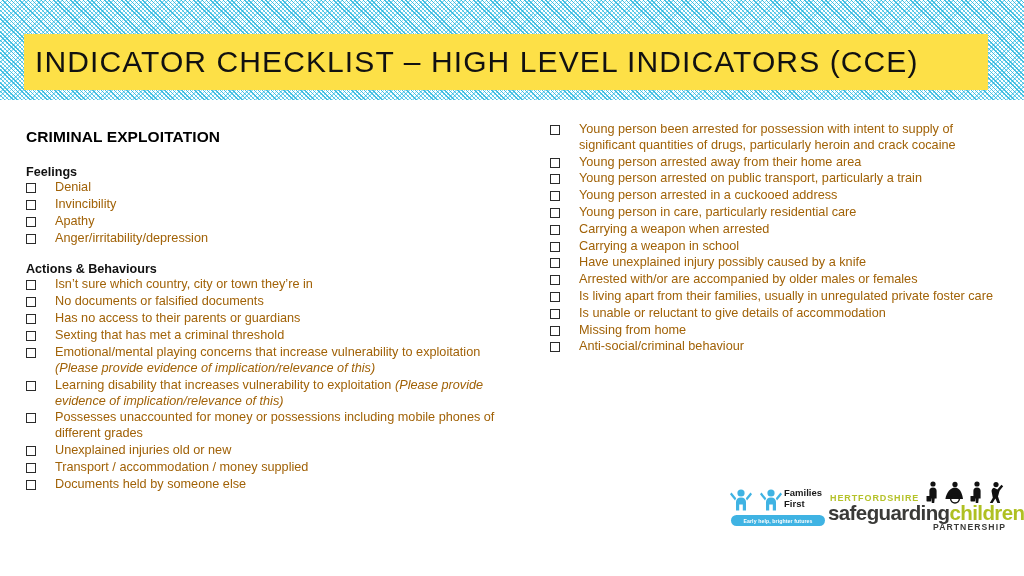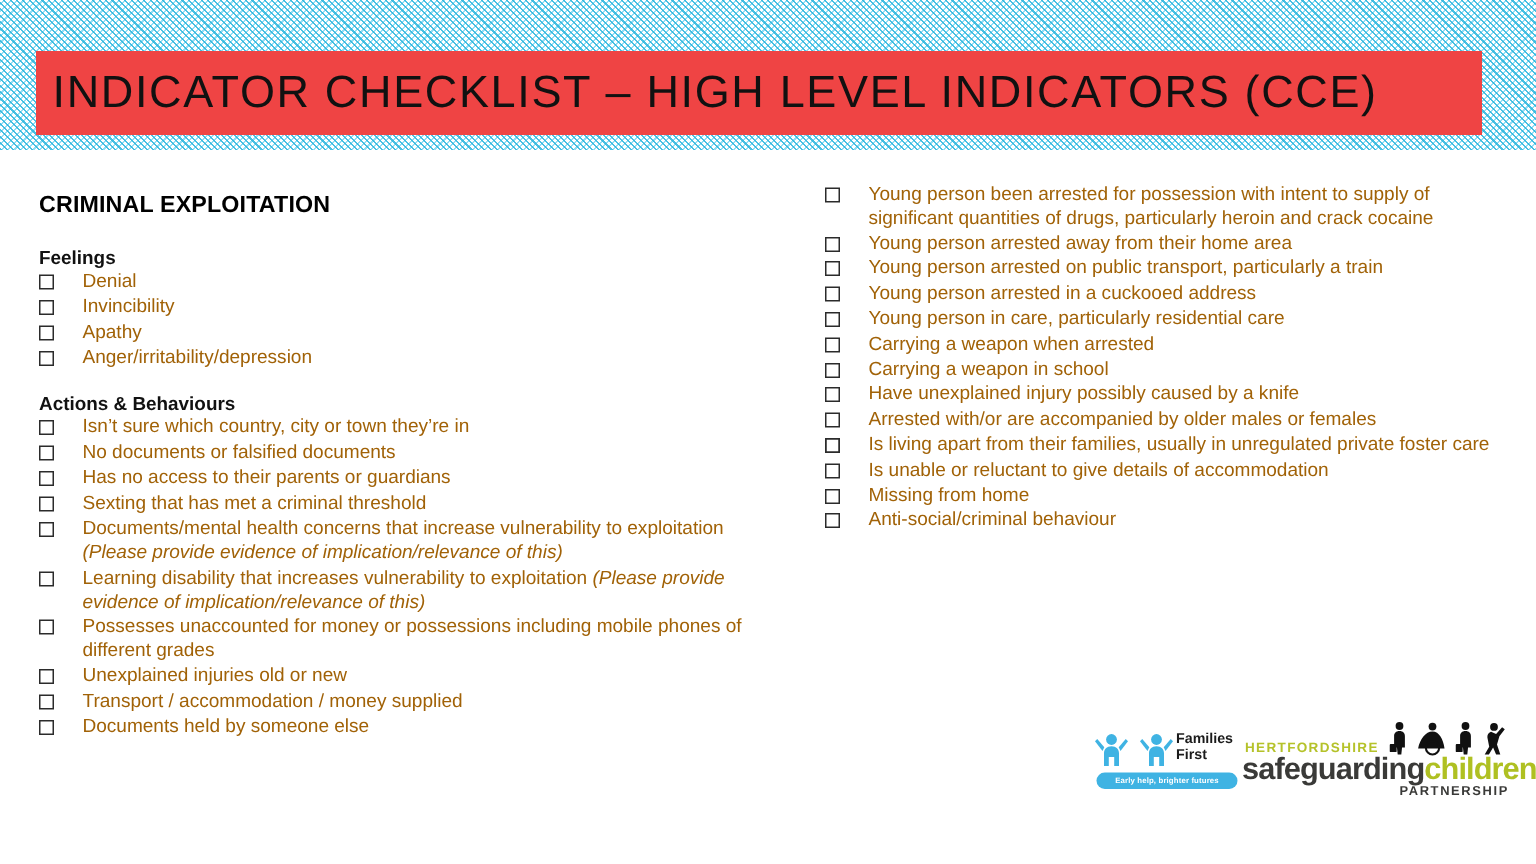--- a/index.html
+++ b/index.html
@@ -32,21 +32,21 @@
       repeating-linear-gradient(-45deg,
         rgba(120,212,240,0.80) 0px, rgba(120,212,240,0.80) 1px,
         rgba(255,255,255,0) 1px, rgba(255,255,255,0) 3px);
   }
   .title-box {
     position: absolute;
     left: 24px;
     top: 34px;
     width: 964px;
     height: 56px;
-    background: #ef4444;
+    background: #fde047;
     display: flex;
     align-items: center;
   }
   .title-text {
     font-size: 30px;
     letter-spacing: 1.1px;
     font-weight: 400;
     color: #111111;
     padding-left: 11px;
     white-space: nowrap;
@@ -250,21 +250,21 @@
       <li>
         <span class="box"></span>
         <span>Has no access to their parents or guardians</span>
       </li>
       <li>
         <span class="box"></span>
         <span>Sexting that has met a criminal threshold</span>
       </li>
       <li>
         <span class="box"></span>
-        <span>Documents/mental health concerns that increase vulnerability to exploitation </span><i>(Please provide evidence of implication/relevance of this)</i>
+        <span>Emotional/mental playing concerns that increase vulnerability to exploitation </span><i>(Please provide evidence of implication/relevance of this)</i>
       </li>
       <li>
         <span class="box"></span>
         <span>Learning disability that increases vulnerability to exploitation </span><i>(Please provide evidence of implication/relevance of this)</i>
       </li>
       <li>
         <span class="box"></span>
         <span>Possesses unaccounted for money or possessions including mobile phones of different grades</span>
       </li>
       <li>

